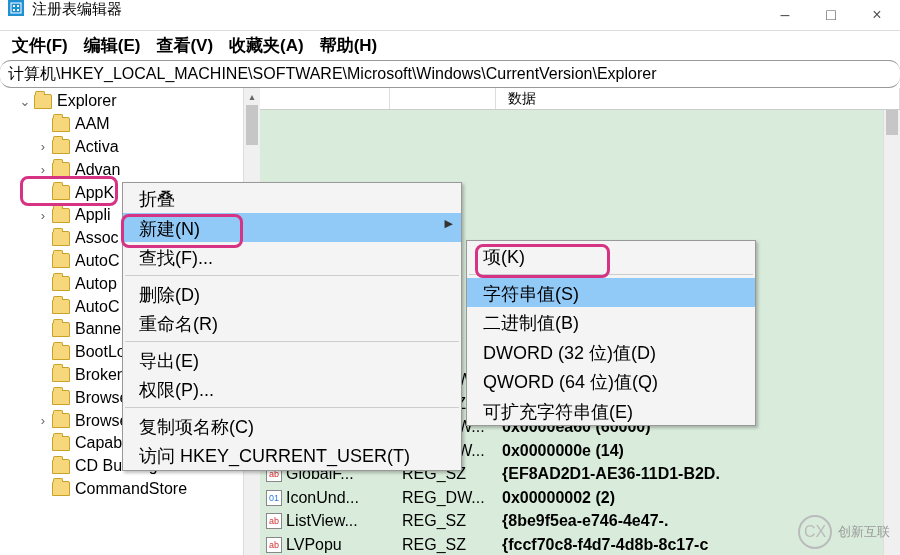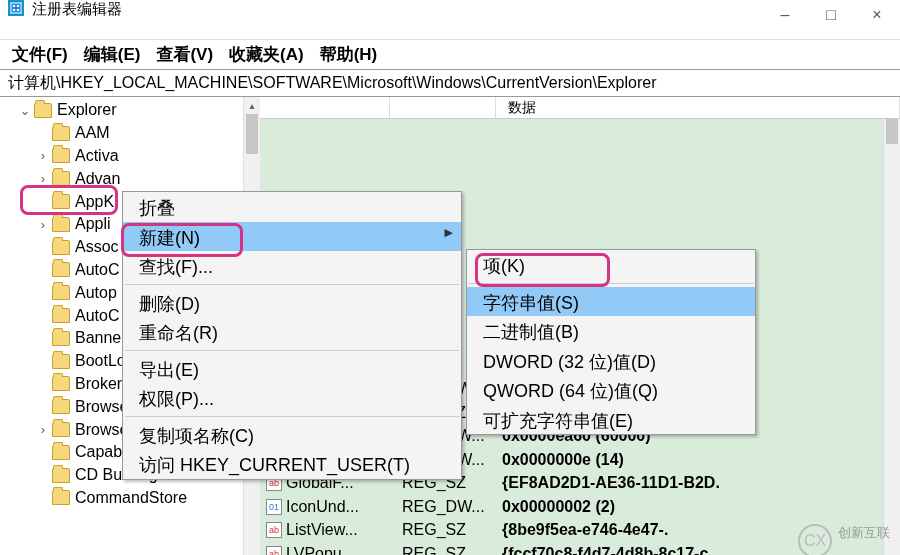--- a/index.html
+++ b/index.html
@@ -6,24 +6,24 @@
 body { width: 900px; height: 555px; overflow: hidden; background: #fff; position: relative; }
 
 .titlebar { height: 30px; background: #fff; display: flex; align-items: flex-start; padding-left: 8px; }
 .titlebar .icon { width: 16px; height: 16px; background: #1e90d4; margin-right: 8px; display: flex; align-items: center; justify-content: center; }
 .titlebar .icon svg { width: 12px; height: 12px; }
 .titlebar .title { font-size: 15px; color: #000; flex: 1; }
 .winbtns { display: flex; height: 100%; }
 .winbtn { width: 46px; height: 100%; display: flex; align-items: center; justify-content: center; color: #555; }
 .winbtn.close { color: #555; }
 
-.menubar { height: 30px; display: flex; align-items: center; padding: 0 6px; font-size: 17px; font-weight: 600; gap: 4px; border-top: 1px solid #ddd; margin-top: 9px; }
+.menubar { height: 30px; display: flex; align-items: center; padding: 0 6px; font-size: 17px; font-weight: 600; gap: 4px; border-top: 1px solid #ddd; }
 .menubar .mi { padding: 2px 6px; }
 
-.pathbar { height: 28px; border-top: 1px solid #999; border-bottom: 1px solid #999; display: flex; align-items: center; padding: 0 8px; font-size: 16px; font-weight: 400; background: #fff; }
+.pathbar { height: 28px; border-top: 1px solid #999; border-bottom: 1px solid #999; display: flex; align-items: center; padding: 0 8px; font-size: 16px; font-weight: 400; background: #fff; border-radius: 11px; }
 
 .workspace { display: flex; height: calc(100% - 88px); position: relative; }
 
 .tree { width: 260px; overflow: hidden; border-right: 1px solid #ccc; padding-top: 2px; }
 .tree-item { display: flex; align-items: center; height: 22.8px; font-size: 16px; padding-left: 4px; white-space: nowrap; }
 .tree-item .exp { width: 14px; text-align: center; color: #666; font-size: 13px; cursor: pointer; }
 .tree-item .fld { width: 18px; height: 15px; background: #f7d77c; border: 1px solid #c9a227; border-radius: 2px 2px 0 0; margin: 0 5px 0 2px; position: relative; }
 .tree-item .fld::before { content:''; position:absolute; top:-4px; left:0; width:8px; height:3px; background:#f7d77c; border:1px solid #c9a227; border-bottom:none; border-radius:2px 2px 0 0; }
 .tree-item.depth1 { padding-left: 18px; }
 .tree-item.depth2 { padding-left: 36px; }
@@ -50,21 +50,21 @@
 
 .hl-box { position: absolute; border: 3px solid #d63384; border-radius: 8px; pointer-events: none; z-index: 20; }
 .hl-a { left: 20px; top: 88px; width: 98px; height: 30px; }
 .hl-b { left: 121px; top: 126px; width: 122px; height: 34px; }
 .hl-c { left: 475px; top: 156px; width: 135px; height: 34px; }
 
 .vscroll { position: absolute; right: 0; top: 0; width: 17px; height: 100%; background: #f0f0f0; border-left: 1px solid #ddd; }
 .vscroll .arrow { height: 17px; display: flex; align-items: center; justify-content: center; color: #666; font-size: 10px; }
 .vscroll .thumb { background: #c6c6c6; margin: 0 2px; }
 
-.watermark { position: absolute; right: 10px; bottom: 6px; font-size: 13px; color: #999; display: flex; align-items: flex-start; gap: 6px; z-index: 5; }
+.watermark { position: absolute; right: 10px; bottom: 6px; font-size: 13px; color: #999; display: flex; align-items: center; gap: 6px; z-index: 5; }
 .watermark .wicon { width: 34px; height: 34px; border: 2px solid #bbb; border-radius: 50%; display:flex; align-items:center; justify-content:center; font-size: 16px; color:#bbb; }
 </style>
 </head>
 <body>
 
 <div class="titlebar">
   <span class="icon">
     <svg viewBox="0 0 12 12">
         <rect x="1" y="1" width="10" height="10" fill="none" stroke="#fff" stroke-width="1"></rect>
         <rect x="3" y="3" width="2" height="2" fill="#fff"></rect>

